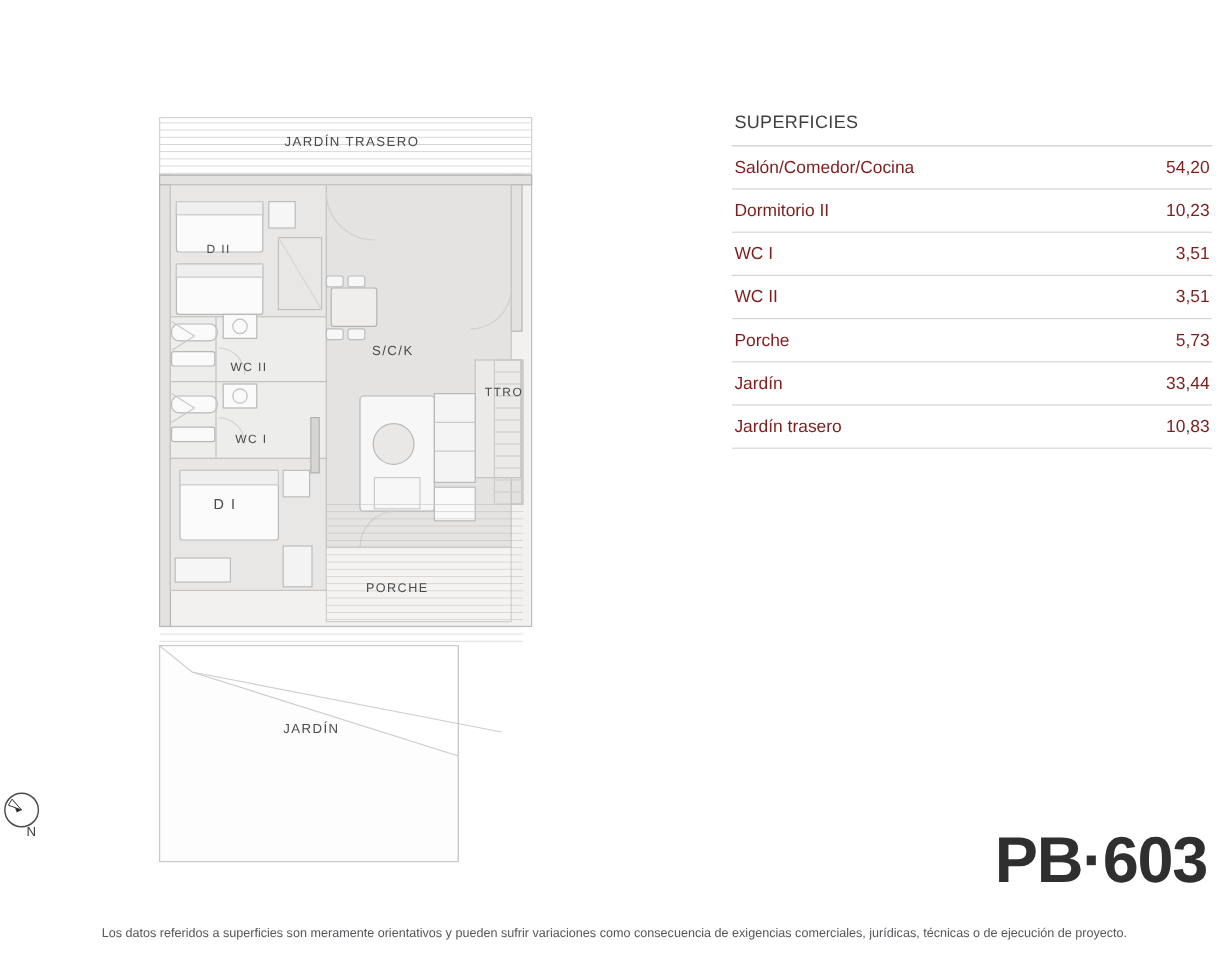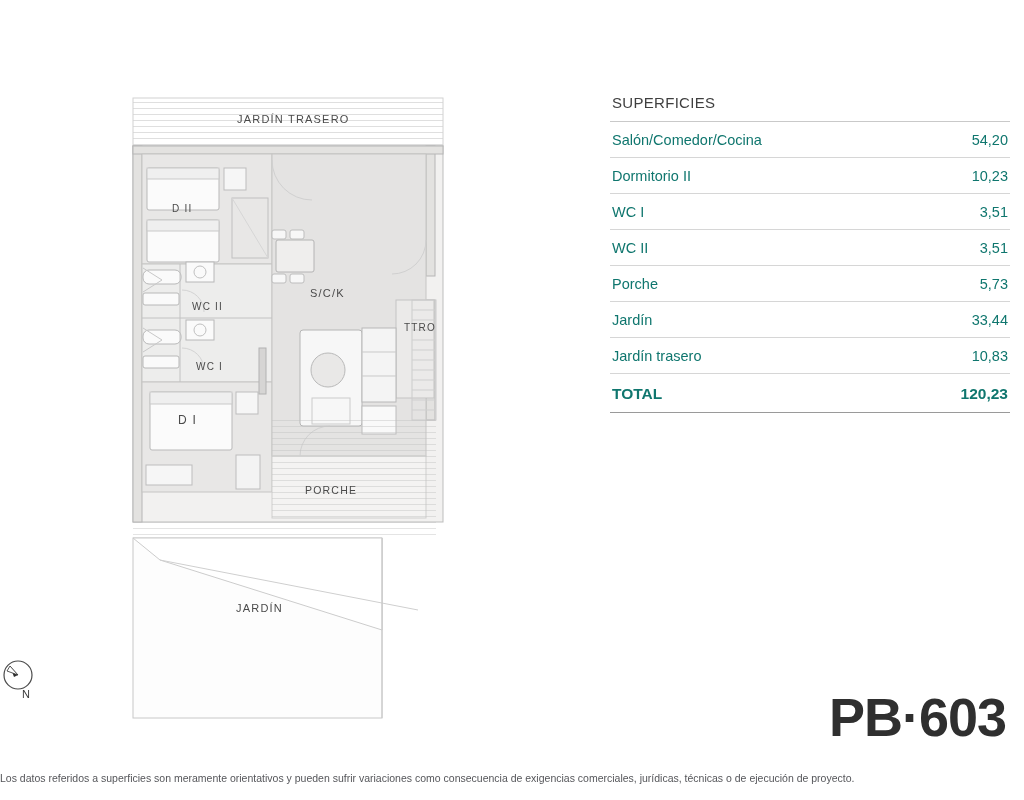--- a/index.html
+++ b/index.html
@@ -46,21 +46,21 @@
     border-bottom: 1px solid #c9c9c9;
     letter-spacing: 0.3px;
   }
   .tbl-row {
     display: flex;
     justify-content: space-between;
     align-items: baseline;
     border-bottom: 1px solid #d6d6d6;
     padding: 10px 2px 9px 2px;
     font-size: 14.5px;
-    color: #0f766e;
+    color: #7f1d1d;
   }
   .tbl-row .val {
     font-variant-numeric: tabular-nums;
   }
   .tbl-row.total {
     font-weight: bold;
     border-bottom: 1px solid #9a9a9a;
     font-size: 15.5px;
     padding-top: 11px;
   }
@@ -76,21 +76,21 @@
     color: #2f2f2f;
     font-family: "Liberation Sans", sans-serif;
   }
 
   
   #disclaimer {
     position: absolute;
     left: 0;
     right: 0;
     top: 772px;
-    text-align: left;
+    text-align: center;
     font-size: 10.5px;
     color: #55565a;
   }
 
   
   #compass {
     position: absolute;
     left: 2px;
     top: 655px;
     width: 46px;
@@ -286,21 +286,17 @@
     <span class="val">5,73</span>
   </div>
   <div class="tbl-row">
     <span class="name">Jardín</span>
     <span class="val">33,44</span>
   </div>
   <div class="tbl-row">
     <span class="name">Jardín trasero</span>
     <span class="val">10,83</span>
   </div>
-  <div class="tbl-row total">
-    <span class="name">TOTAL</span>
-    <span class="val">120,23</span>
-  </div>
 </div>
 
 <div id="plan-code">PB·603</div>
 
 <div id="disclaimer">Los datos referidos a superficies son meramente orientativos y pueden sufrir variaciones como consecuencia de exigencias comerciales, jurídicas, técnicas o de ejecución de proyecto.</div>
 
 </body></html>

